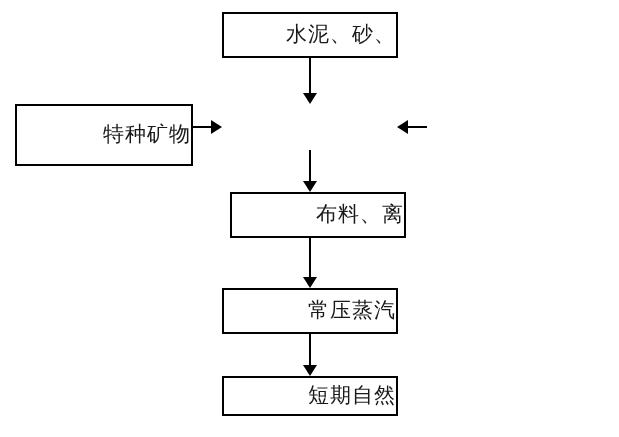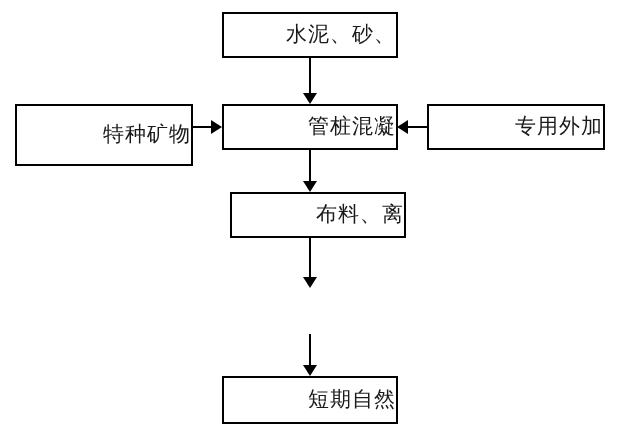--- a/index.html
+++ b/index.html
@@ -79,34 +79,31 @@
 <div id="canvas">
 
   <div class="node" style="left:222px; top:12px; width:176px; height:46px;">
     <span class="node-label">水泥、砂、</span>
   </div>
 
   <div class="node" style="left:15px; top:104px; width:178px; height:62px;">
     <span class="node-label">特种矿物</span>
   </div>
 
-  <div class="node" style="left:222px; top:104px; width:176px; height:46px;">
-    <span class="node-label">管桩混凝</span>
-  </div>
 
-  <div class="node" style="left:427px; top:104px; width:178px; height:46px;">
-    <span class="node-label">专用外加</span>
-  </div>
 
   <div class="node" style="left:222px; top:192px; width:176px; height:46px;margin-left:8px;">
     <span class="node-label">布料、离</span>
   </div>
 
+  <div class="node" style="left:222px; top:288px; width:176px; height:46px;">
+    <span class="node-label">常压蒸汽</span>
+  </div>
 
-  <div class="node" style="left:222px; top:376px; width:176px; height:48px;">
+  <div class="node" style="left:222px; top:376px; width:176px; height:40px;">
     <span class="node-label">短期自然</span>
   </div>
 
   <div class="edge-v" style="left:309px; top:58px; height:36px;"></div>
   <div class="edge-v-head" style="left:303px; top:93px;"></div>
 
   <div class="edge-h" style="left:193px; top:126px; width:19px;"></div>
   <div class="edge-h-head-right" style="left:211px; top:120px;"></div>
 
   <div class="edge-h" style="left:408px; top:126px; width:19px;"></div>

